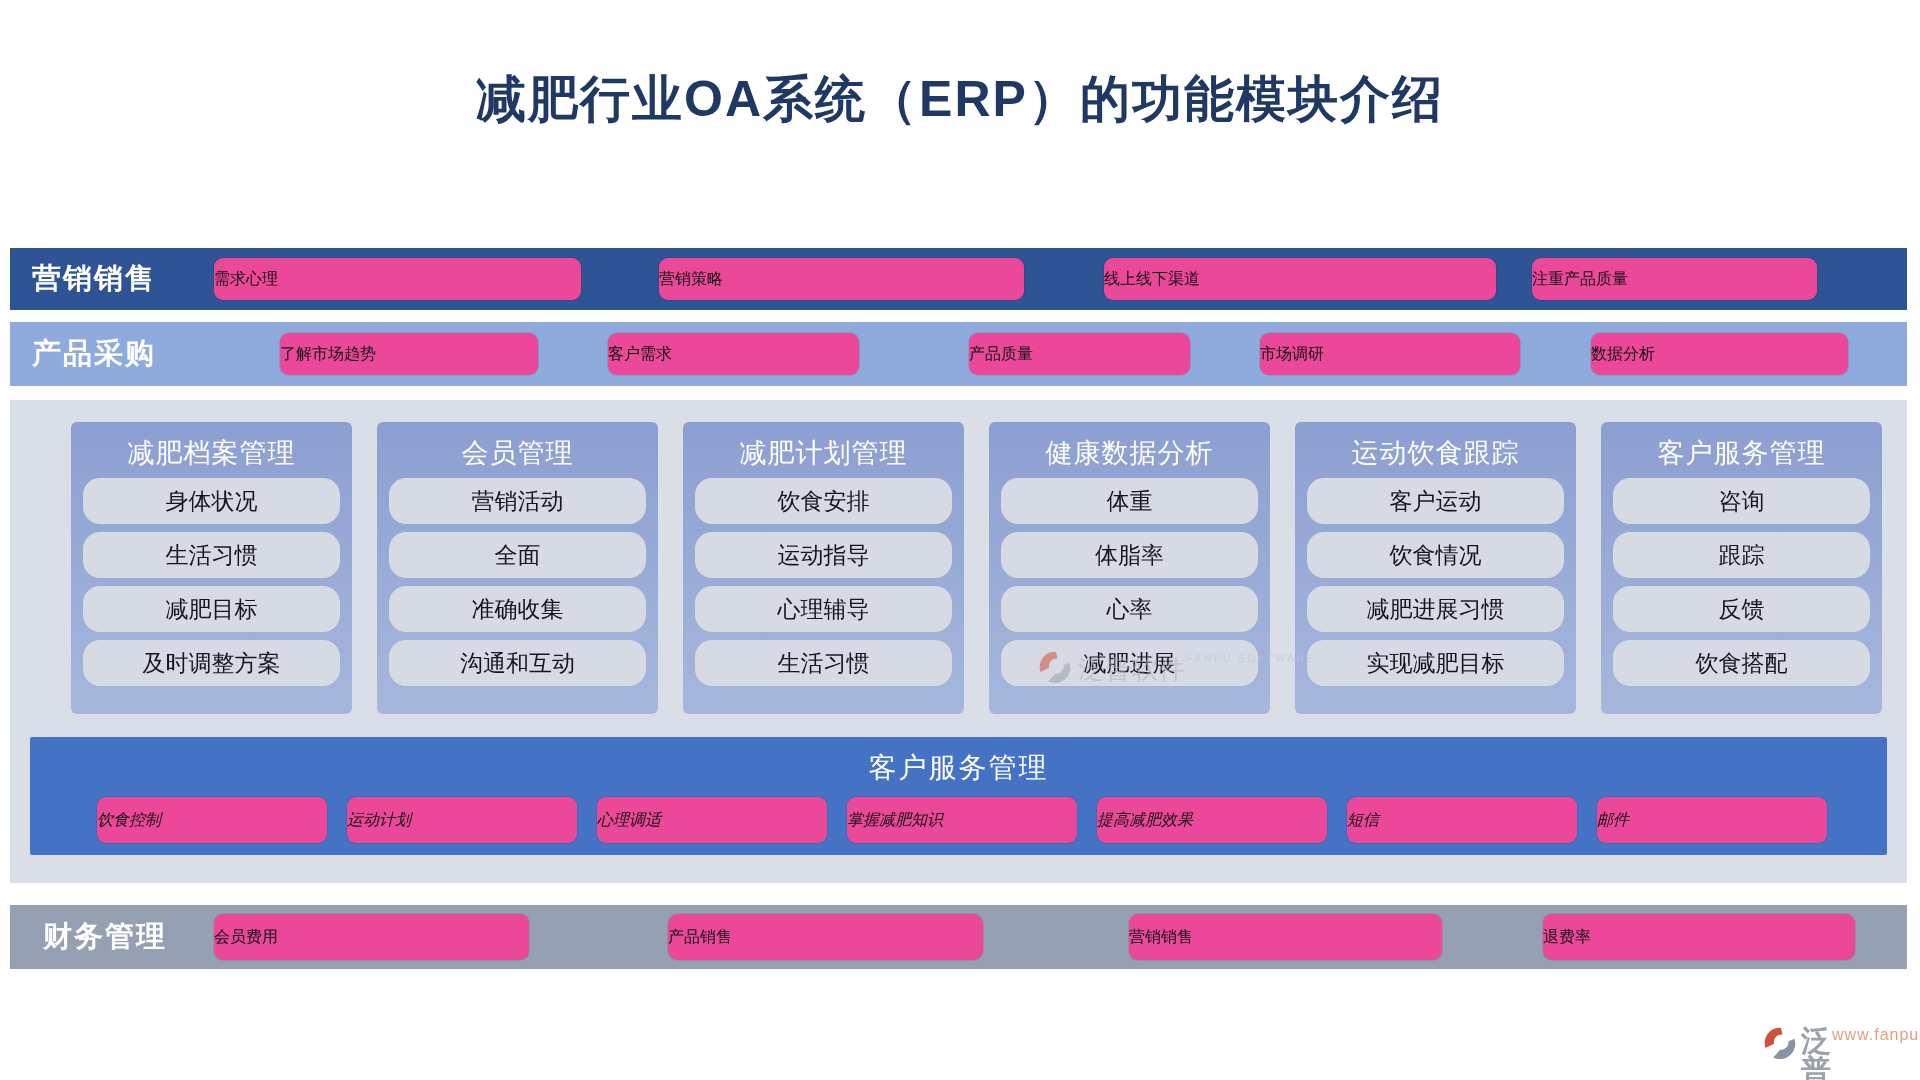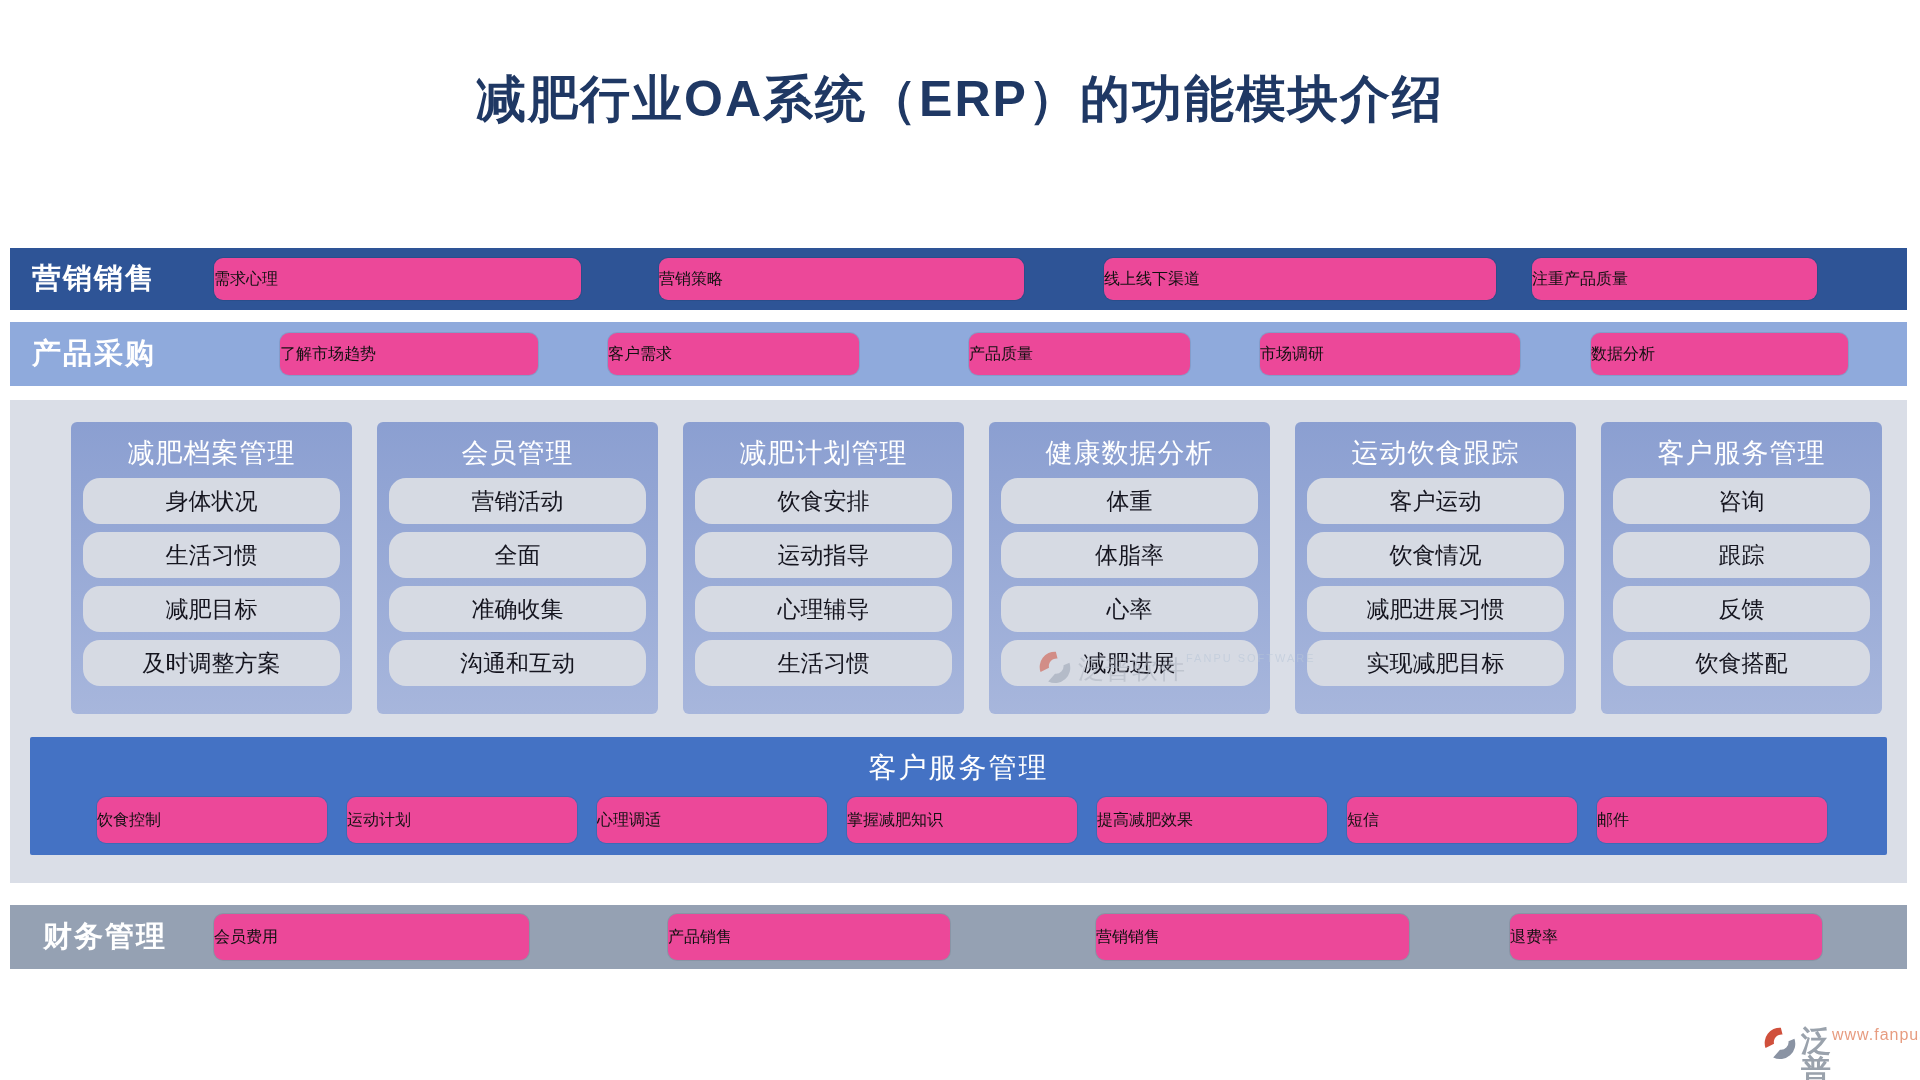--- a/index.html
+++ b/index.html
@@ -38,21 +38,21 @@
   .pr-b0 { margin-left:118px; width:258px; }
   .pr-b1 { margin-left:70px;  width:251px; }
   .pr-b2 { margin-left:110px; width:221px; }
   .pr-b3 { margin-left:70px;  width:260px; }
   .pr-b4 { margin-left:71px;  width:257px; }
 
   
   .band-finance .band-label { margin-left:33px; width:138px; }
   .band-finance .btn { height:46px; line-height:46px; }
   .fi-b0 { margin-left:33px;  width:315px; }
-  .fi-b1 { margin-left:139px; width:282px; }
+  .fi-b1 { margin-left:139px; width:315px;border-radius:10px; }
   .fi-b2 { margin-left:146px; width:313px; }
   .fi-b3 { margin-left:101px; width:312px; }
 
   
   .mid-panel { position:absolute; left:10px; top:400px; width:1897px; height:483px; background:var(--panel_bg,#DADEE7); }
 
   .modules {
     position:absolute; left:25px; top:22px; width:1847px; height:292px;
     display:grid; grid-template-columns:repeat(6,1fr); column-gap:25px;padding-left:36px;
   }
@@ -66,21 +66,21 @@
     margin-bottom:8px; text-align:center; font-size:23px; color:#15151f; white-space:nowrap; overflow:hidden;
   }
 
   
   .service-band {
     position:absolute; left:20px; top:337px; width:1857px; height:118px;
     background:var(--service_band,#4472C4); border-radius:2px;
   }
   .service-title { color:#fff; font-size:28px; text-align:center; margin-top:12px; letter-spacing:2px; }
   .service-buttons { display:flex; margin-top:10px; }
-  .service-buttons .btn { width:230px; height:46px; line-height:46px; margin-left:20px; }
+  .service-buttons .btn { width:230px; height:46px; line-height:46px; margin-left:20px;font-style:italic; }
   .service-buttons .btn:first-child { margin-left:67px; }
 
   
   .wm-center {
     position:absolute; left:1038px; top:650px; display:flex; align-items:center; gap:6px;
     opacity:0.55; pointer-events:none;
   }
   .wm-center .wm-name { font-size:26px; color:#aeb4c0; letter-spacing:1px; }
   .wm-center .wm-sub { font-size:11px; color:#b8c6d8; letter-spacing:2px; }
   .wm-corner { position:absolute; left:1763px; top:1026px; display:flex; align-items:flex-start; gap:4px; }

